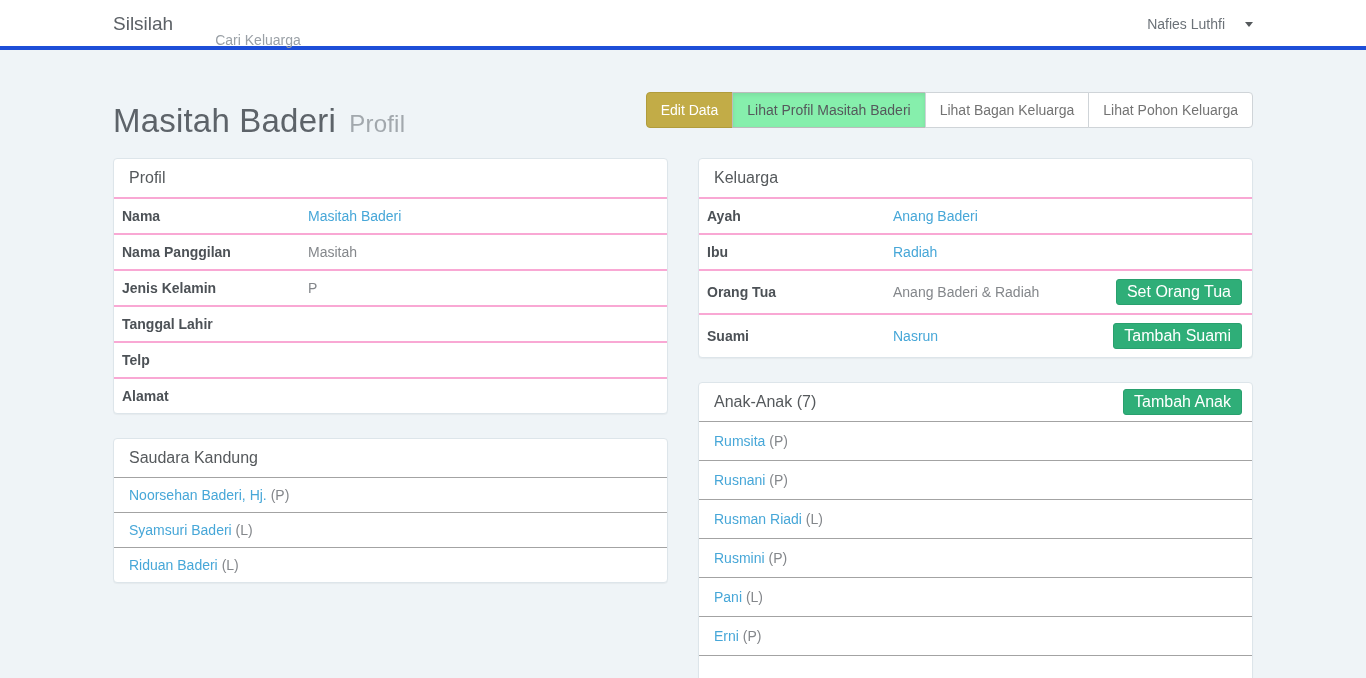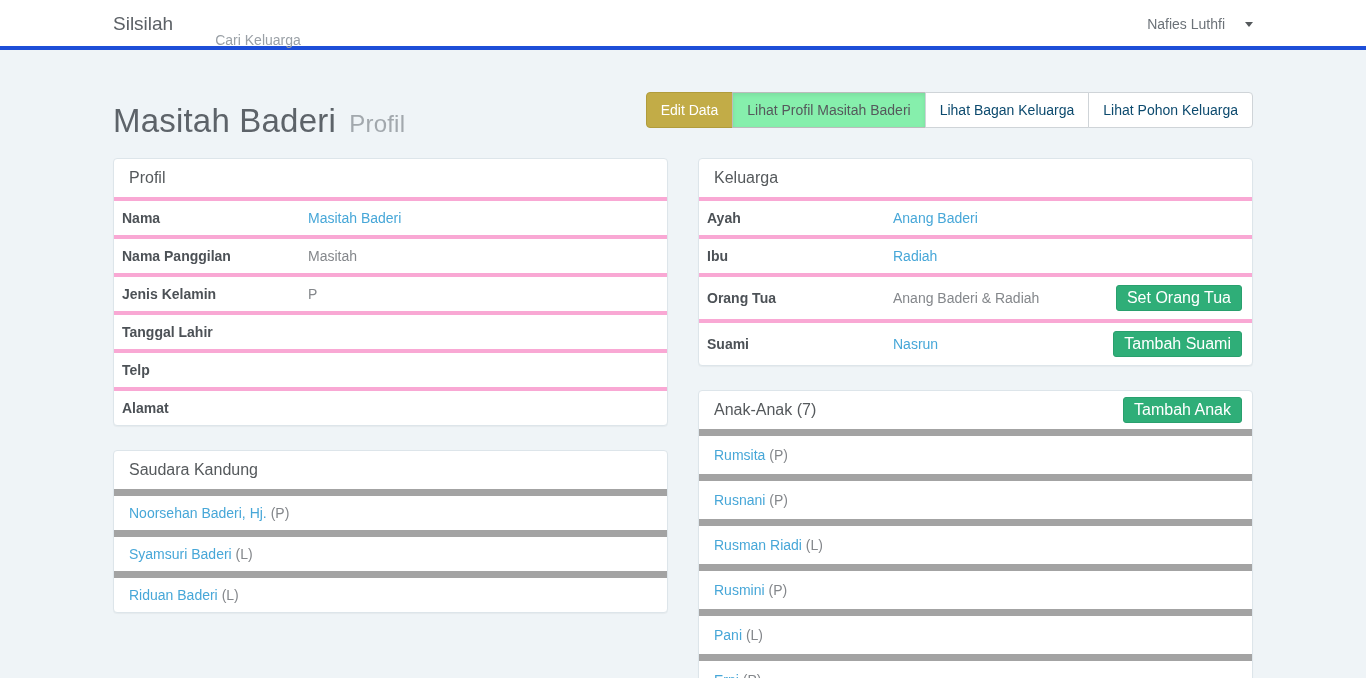--- a/index.html
+++ b/index.html
@@ -87,21 +87,21 @@
   
   .btn-group {
     display: flex;
     margin-top: 18px;
   }
   .btn {
     font-size: 14px;
     padding: 8px 14px;
     border: 1px solid #cfd4d8;
     background: #ffffff;
-    color: #0c4a6e;
+    color: #737373;
     cursor: pointer;
     line-height: 18px;
     white-space: nowrap;
     font-family: inherit;
   }
   .btn + .btn { margin-left: -1px; }
   .btn:first-child { border-radius: 4px 0 0 4px; }
   .btn:last-child { border-radius: 0 4px 4px 0; }
   .btn-gold {
     background: #c2ac47;
@@ -133,38 +133,38 @@
     font-size: 16px;
     color: #55595c;
     display: flex;
     align-items: center;
     justify-content: space-between;
     min-height: 37px;
   }
   .panel-heading.with-btn { padding: 6px 10px 6px 15px; }
   table.tbl { width: 100%; border-collapse: collapse; }
   .tbl td {
-    border-top: 4px solid #f9a8d4;
+    border-top: 2px solid #f9a8d4;
     padding: 9px 8px;
     vertical-align: middle;
     font-size: 14px;
   }
   .tbl td.lbl {
     width: 186px;
     font-weight: bold;
     color: #4c5156;
   }
   .tbl td.val { color: #84878b; }
   .tbl td.act { text-align: right; padding-right: 10px; white-space: nowrap; }
   .tbl tr.tall td { padding-top: 8px; padding-bottom: 8px; }
   a.lnk { color: #47a7d8; cursor: pointer; }
   .gender { color: #84878b; }
 
   .list-row {
-    border-top: 7px solid #a3a3a3;
+    border-top: 1px solid #a3a3a3;
     padding: 9px 15px;
     font-size: 14px;
   }
   .anak .list-row { padding: 11px 15px; }
 
   .btn-green {
     background: #2fae78;
     border: 1px solid #29a06e;
     color: #ffffff;
     font-size: 16px;

